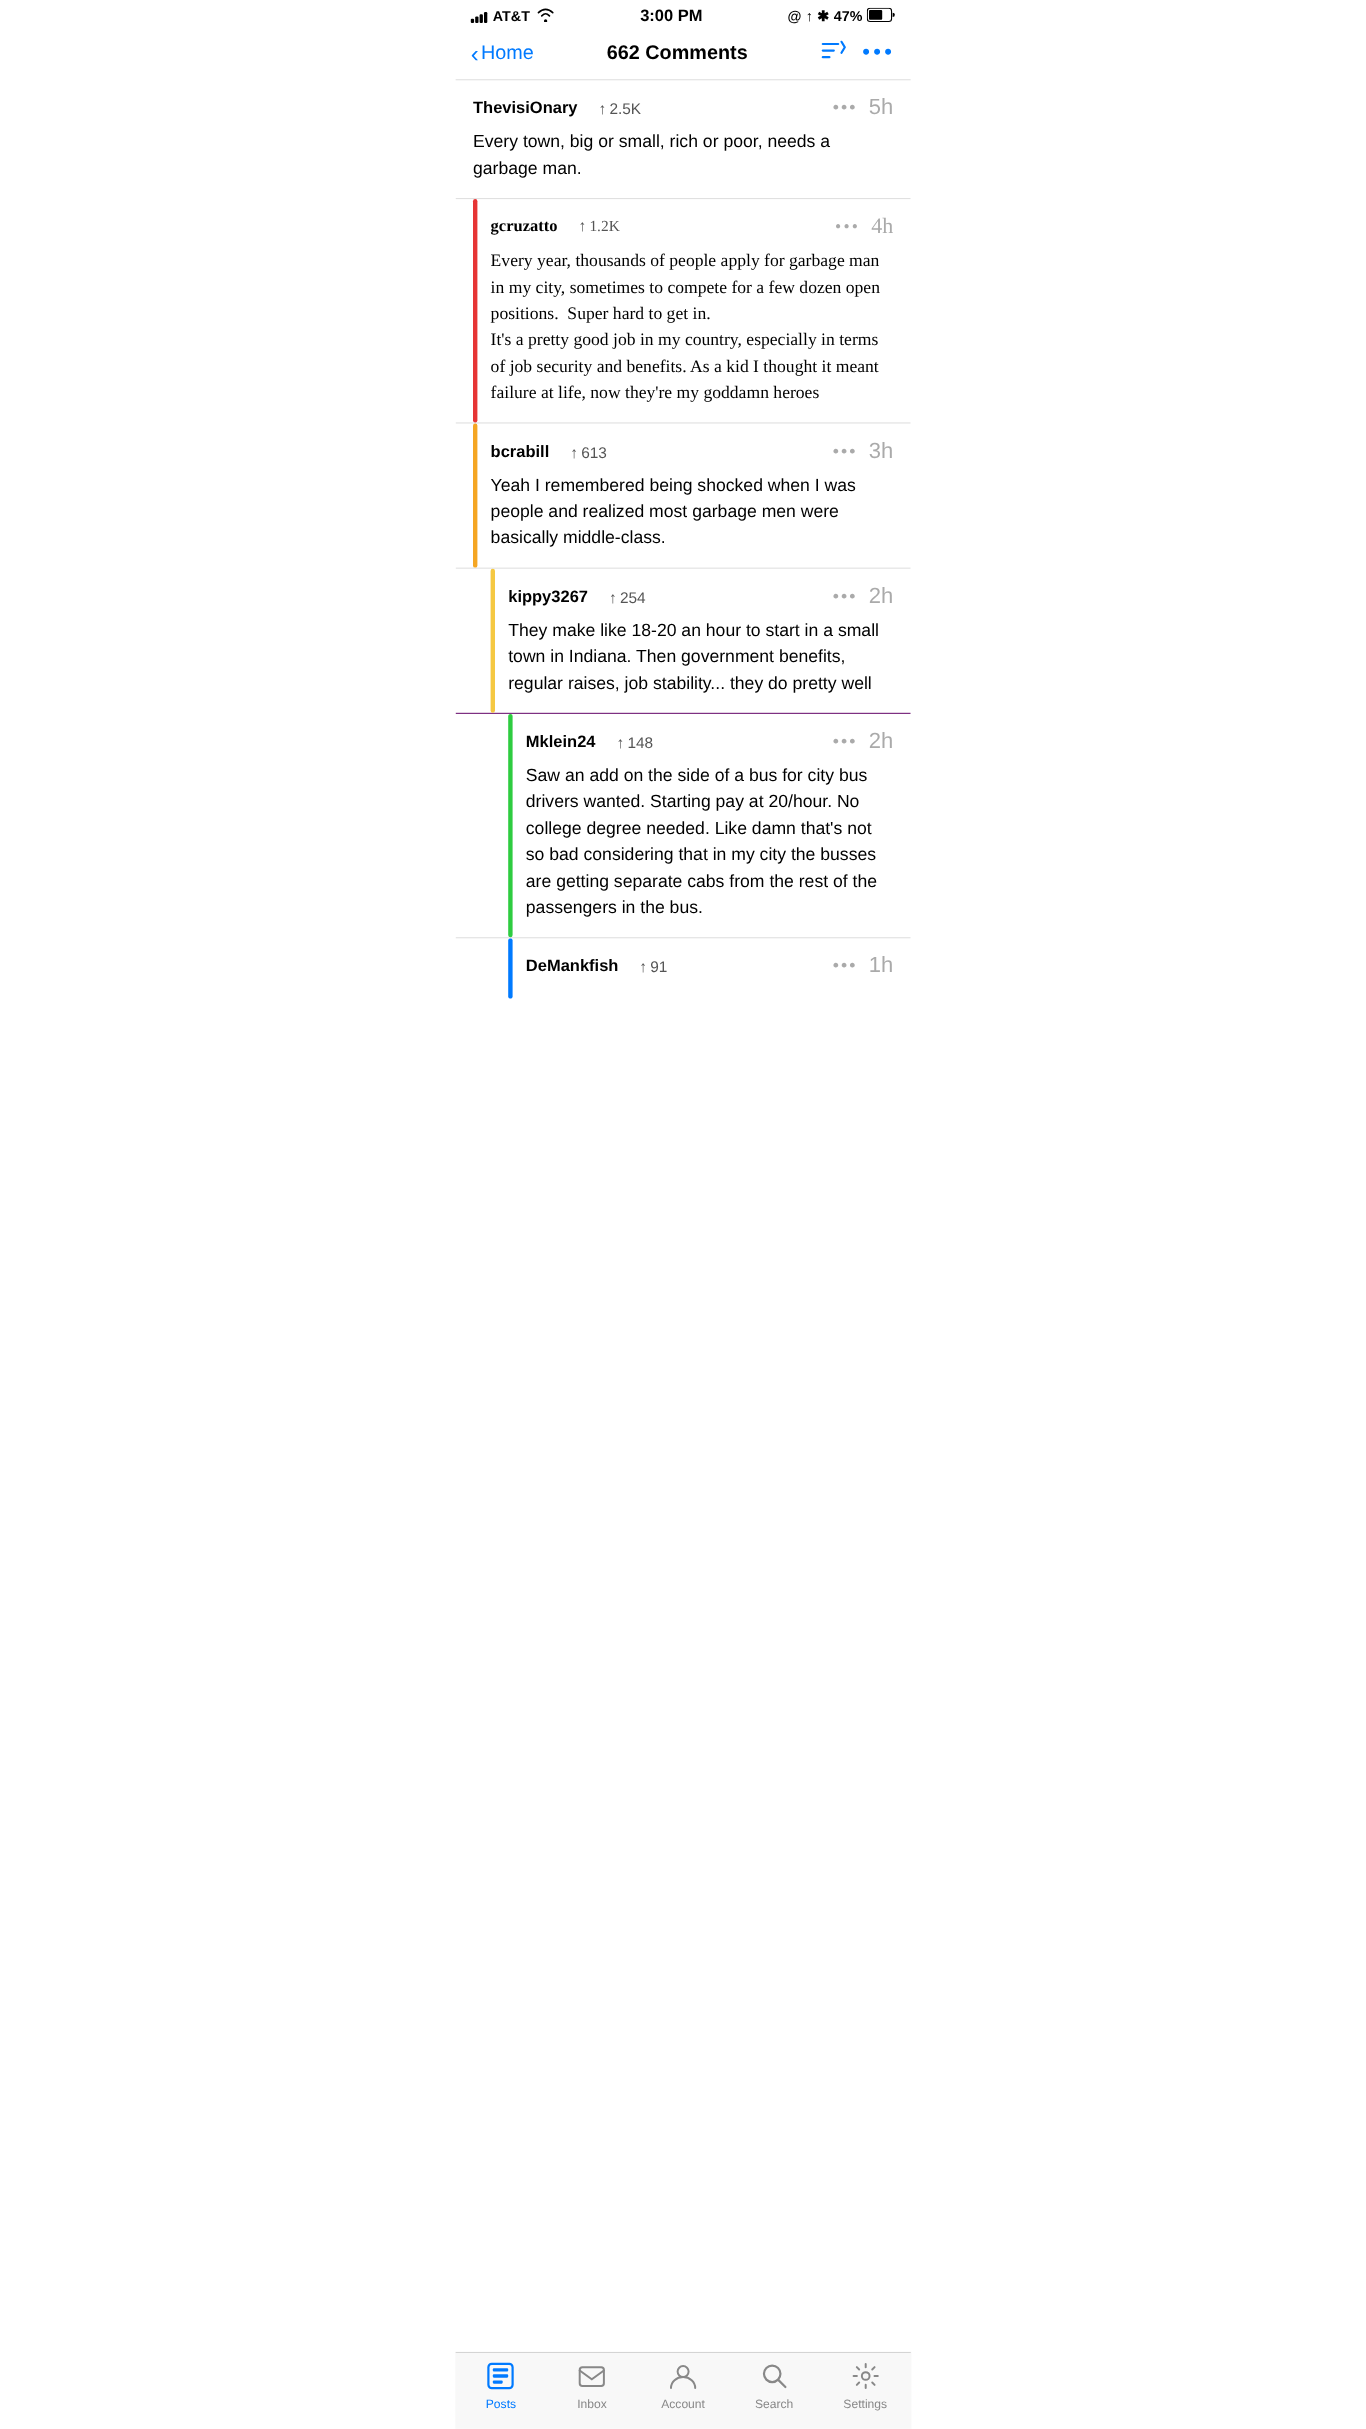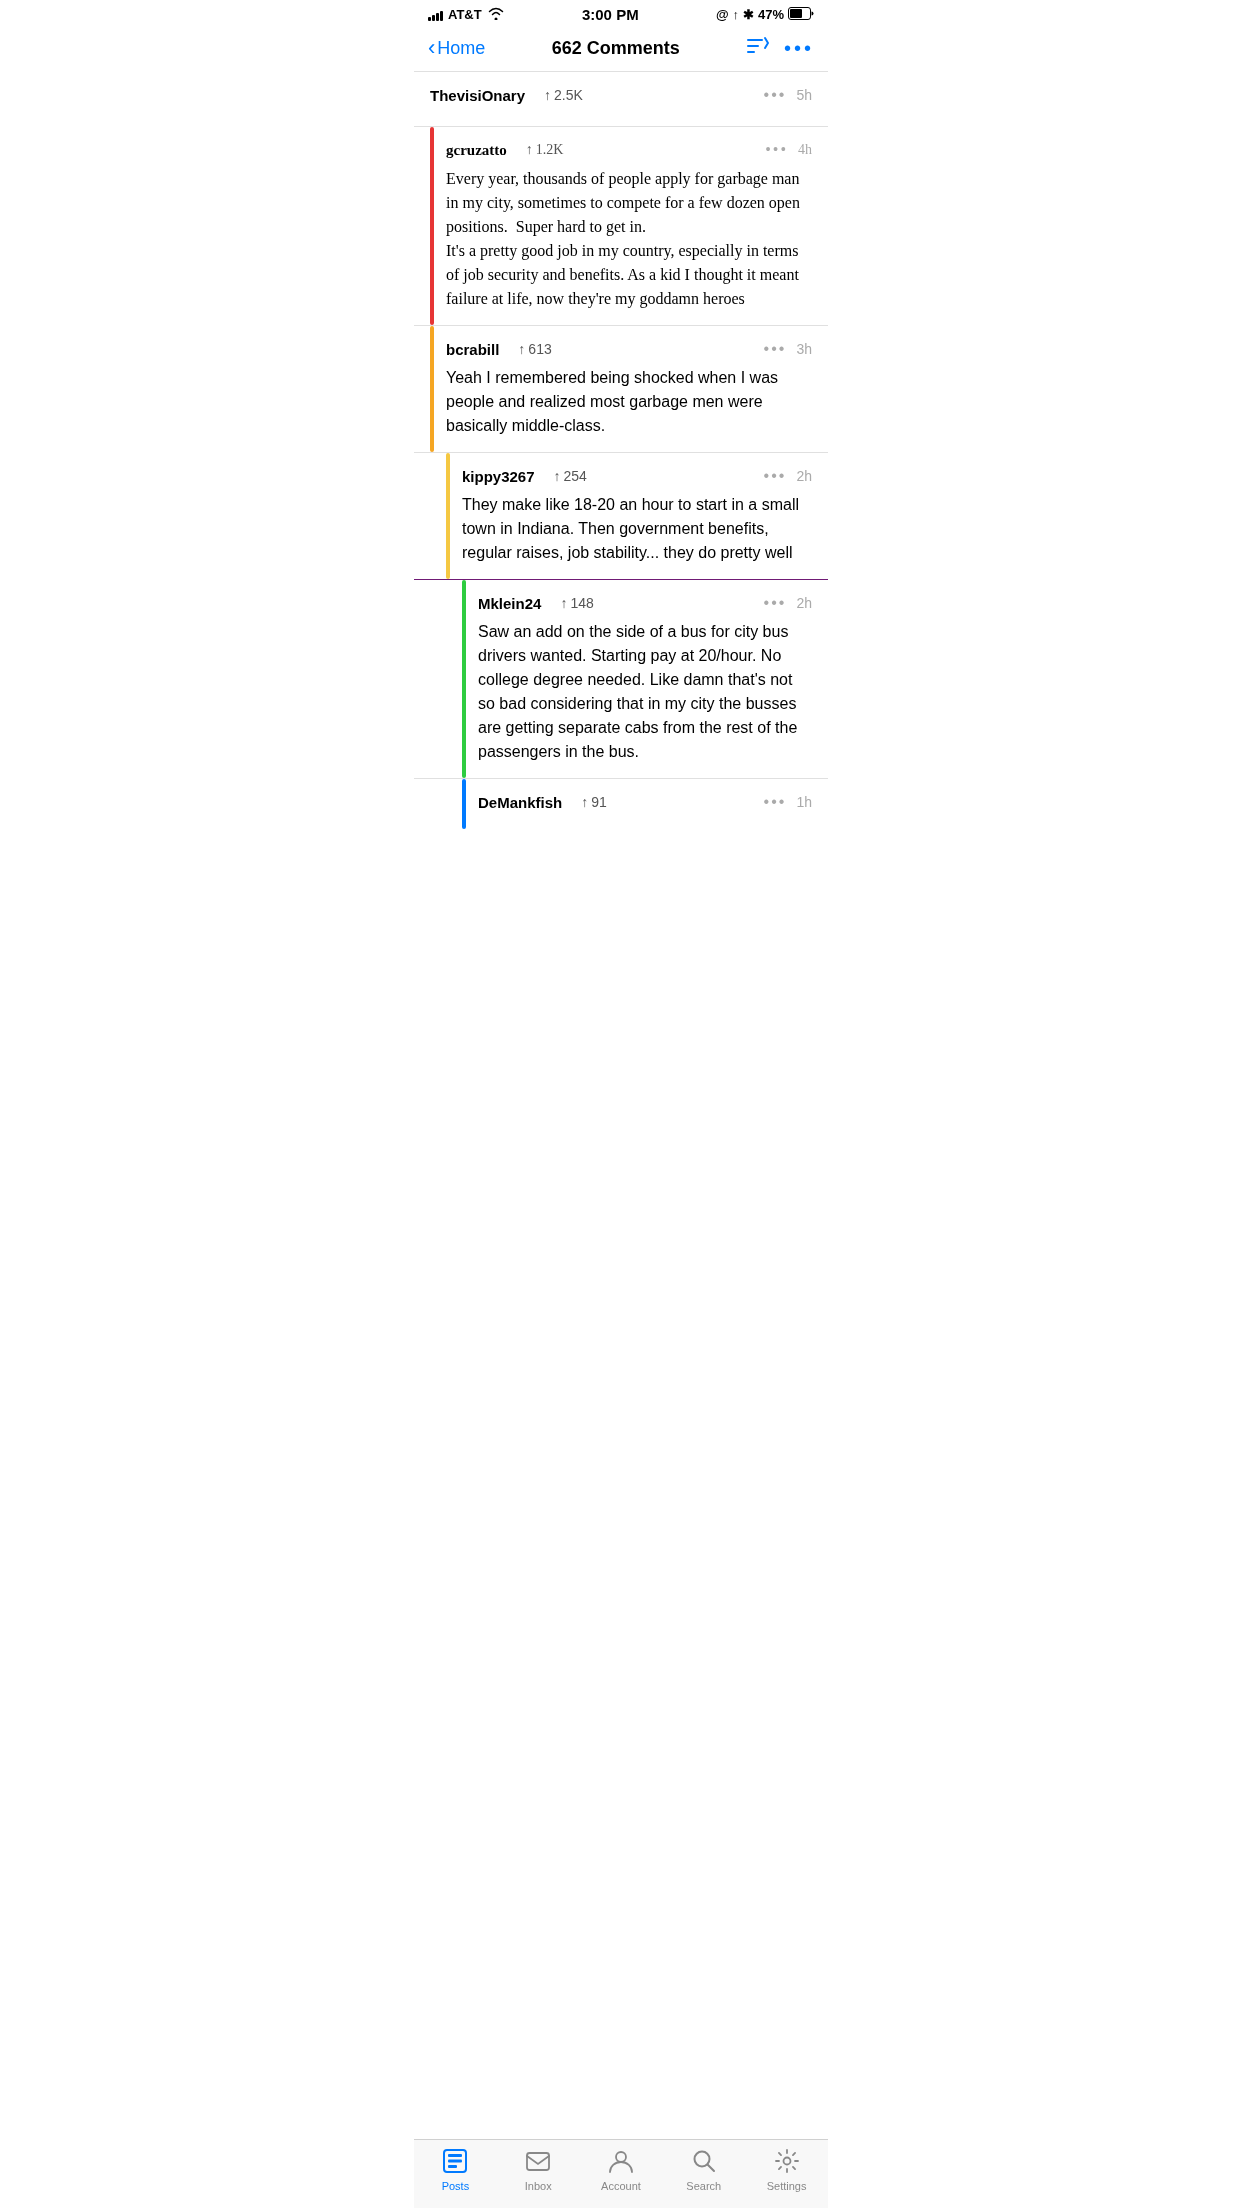--- a/index.html
+++ b/index.html
@@ -91,21 +91,21 @@
       font-size: 14px;
     }
     .comment-meta-right {
       display: flex;
       align-items: center;
       gap: 10px;
       color: #aaa;
       font-size: 14px;
     }
     .comment-dots { letter-spacing: 2px; font-size: 16px; color: #aaa; }
-    .comment-time { color: #aaa; font-size: 14px; }
+    .comment-time { color: #aaa; font-size: 20px; }
     .comment-body {
       font-size: 16px;
       line-height: 1.5;
       color: #000;
     }
 
     .comment-nested {
       display: flex;
       border-bottom: 1px solid #e0e0e0;
     }
@@ -275,20 +275,21 @@
         <span class="comment-upvote">
           <span style="font-size:14px; color:#555;">↑</span>
           <span>2.5K</span>
         </span>
       </div>
       <div class="comment-meta-right">
         <span class="comment-dots">•••</span>
         <span class="comment-time">5h</span>
       </div>
     </div>
+    <div class="comment-body">Every town, big or small, rich or poor, needs a garbage man.</div>
   </div>
 
   <div class="comment-nested">
     <div class="indent-bar" style="background-color:#e63535; margin-top:0; margin-bottom:0;"></div>
     <div class="comment-nested-content">
       <div class="comment-header">
         <div class="comment-meta-left">
           <span class="comment-author">gcruzatto</span>
           <span class="comment-upvote">
             <span>↑</span>

